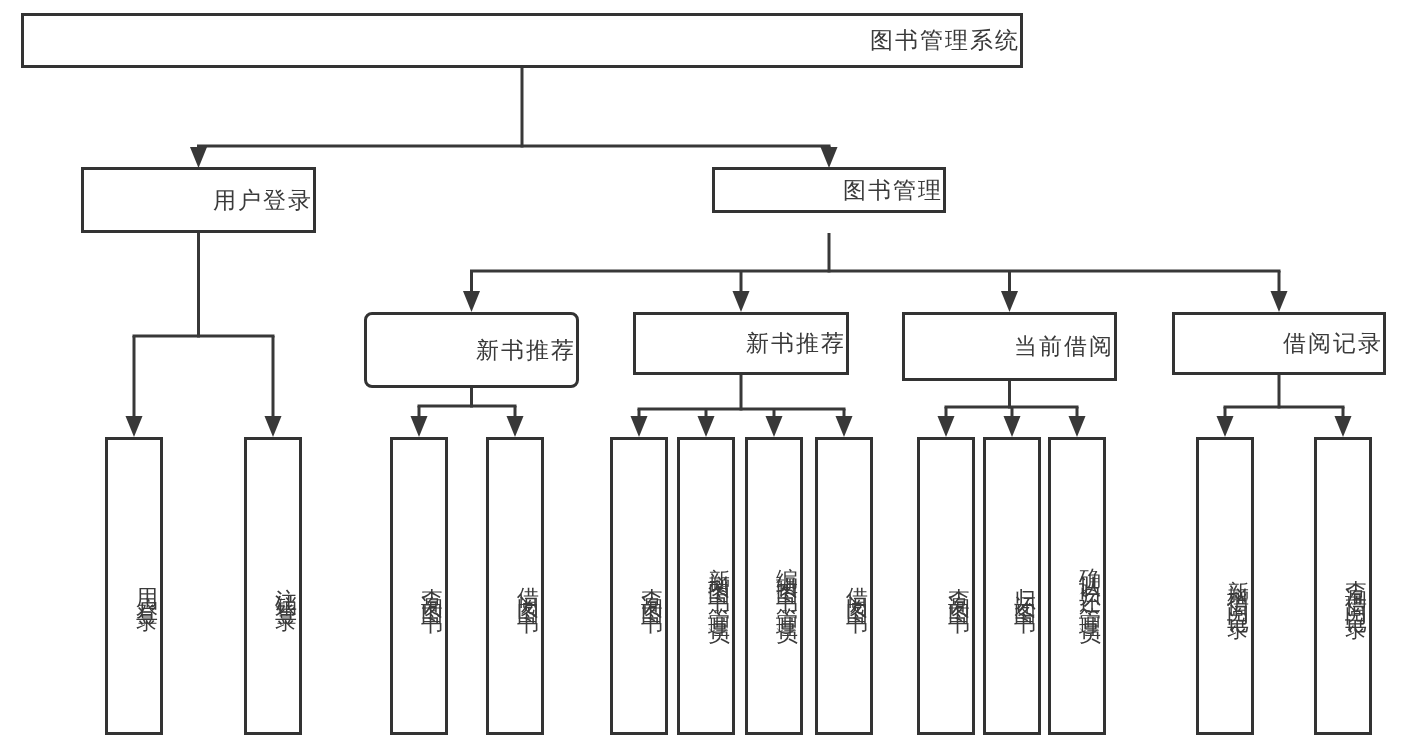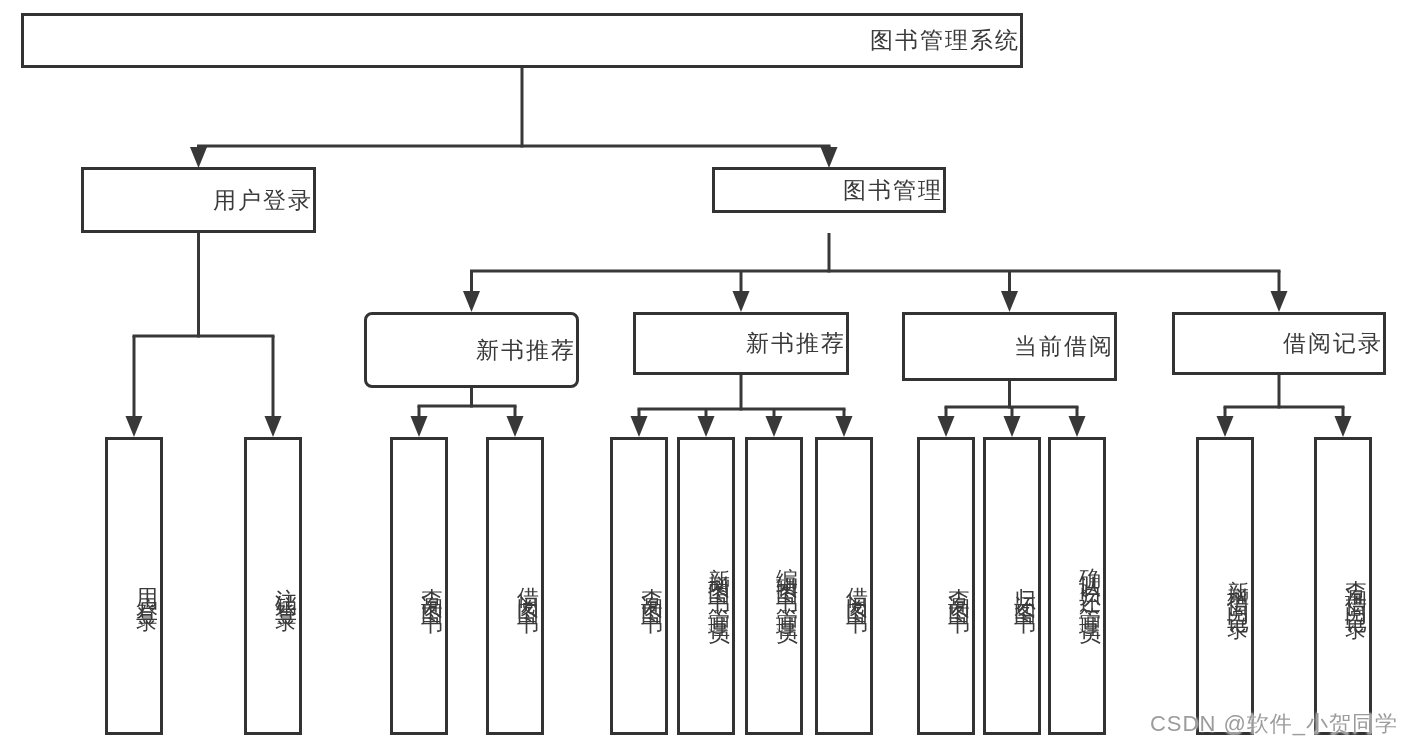--- a/index.html
+++ b/index.html
@@ -163,14 +163,13 @@
     <span class="vtext">确认归还（管理员）</span>
   </div>
 
   <div class="box vbox leaf lf12">
     <span class="vtext">新增借阅记录</span>
   </div>
   <div class="box vbox leaf lf13">
     <span class="vtext">查询借阅记录</span>
   </div>
 
-  <div class="watermark">CSDN @软件_小贺同学</div>
 </div>
 
 </body></html>

